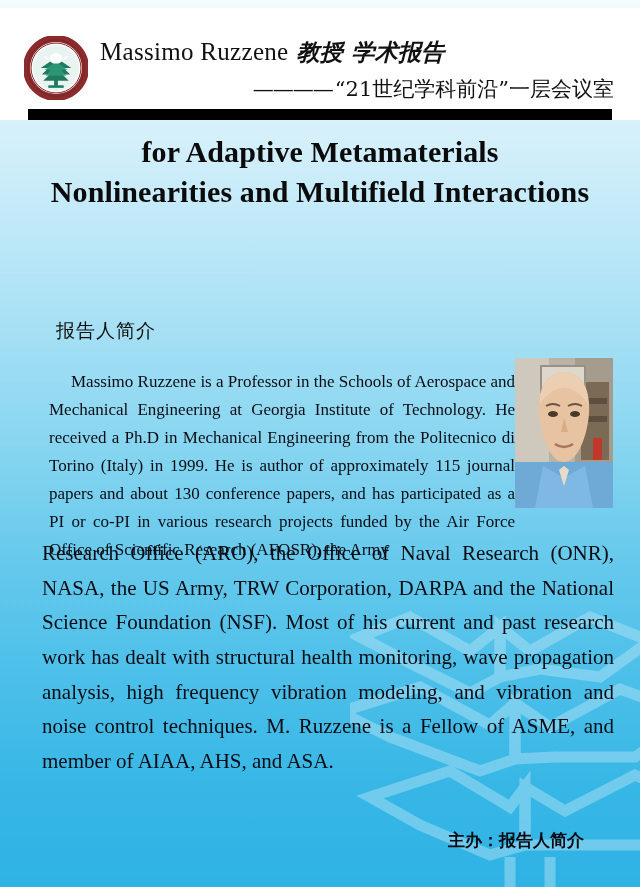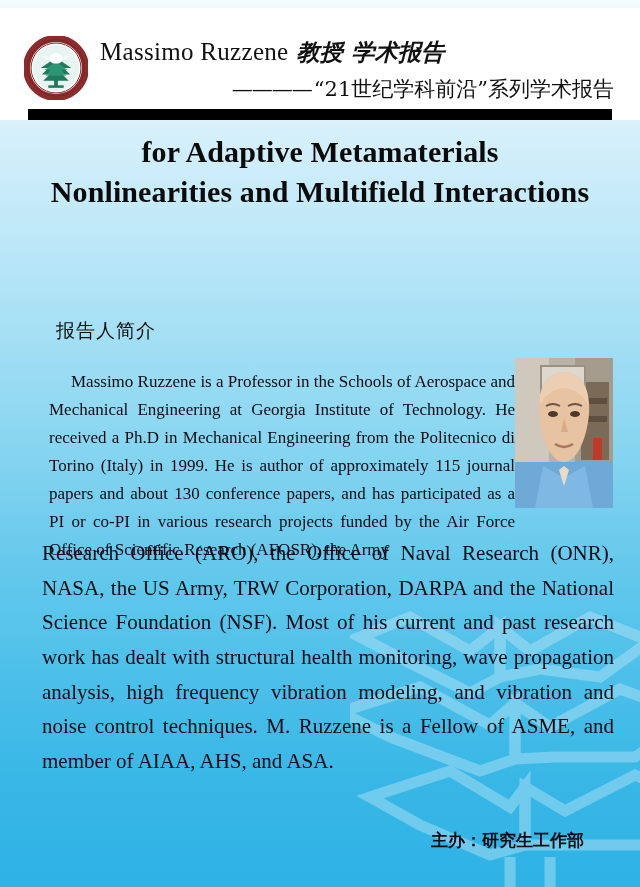--- a/index.html
+++ b/index.html
@@ -232,21 +232,21 @@
         </g>
         <circle cx="50" cy="50" r="44" fill="none" stroke="#6e1f1f" stroke-width="1"></circle>
       </svg>
     </div>
 
     <div class="header-text">
       <div class="header-line1">
         <span>Massimo Ruzzene</span><span class="cn">教授 学术报告</span>
       </div>
       <div class="header-line2">
-        <span class="dash">————</span><span>“21世纪学科前沿”系列学术报告</span>
+        <span class="dash">————</span><span>“21世纪学科前沿”一层会议室</span>
       </div>
     </div>
   </div>
 
   <div class="black-bar"></div>
 
   <div class="title">
     <div>for Adaptive Metamaterials</div>
     <div>Nonlinearities and Multifield Interactions</div>
   </div>
@@ -279,16 +279,16 @@
   </div>
 
   <div class="bio-col">Massimo Ruzzene is a Professor in the Schools of Aerospace and Mechanical Engineering at Georgia Institute of Technology. He received a Ph.D in Mechanical Engineering from the Politecnico di Torino (Italy) in 1999. He is author of approximately 115 journal papers and about 130 conference papers, and has participated as a PI or co-PI in various research projects funded by the Air Force Office of Scientific Research (AFOSR), the Army</div>
 
   <div class="bio-wide">
     <span>Research Office (ARO), the Office of Naval Research (ONR), NASA, the US Army, TRW Corporation, DARPA and the National Science Foundation (NSF). Most of his current and past research work has dealt with structural health monitoring, wave propagation analysis, high frequency vibration modeling, and vibration and noise control techniques. M. Ruzzene is a</span>
     <span>Fellow of ASME, and member of AIAA, AHS, and ASA.</span>
   </div>
 
   <div class="footer">
-    <div class="footer-line">主办：研究生工作部</div>
+    <div class="footer-line">主办：报告人简介</div>
   </div>
 
 </div>
 
 </body></html>

